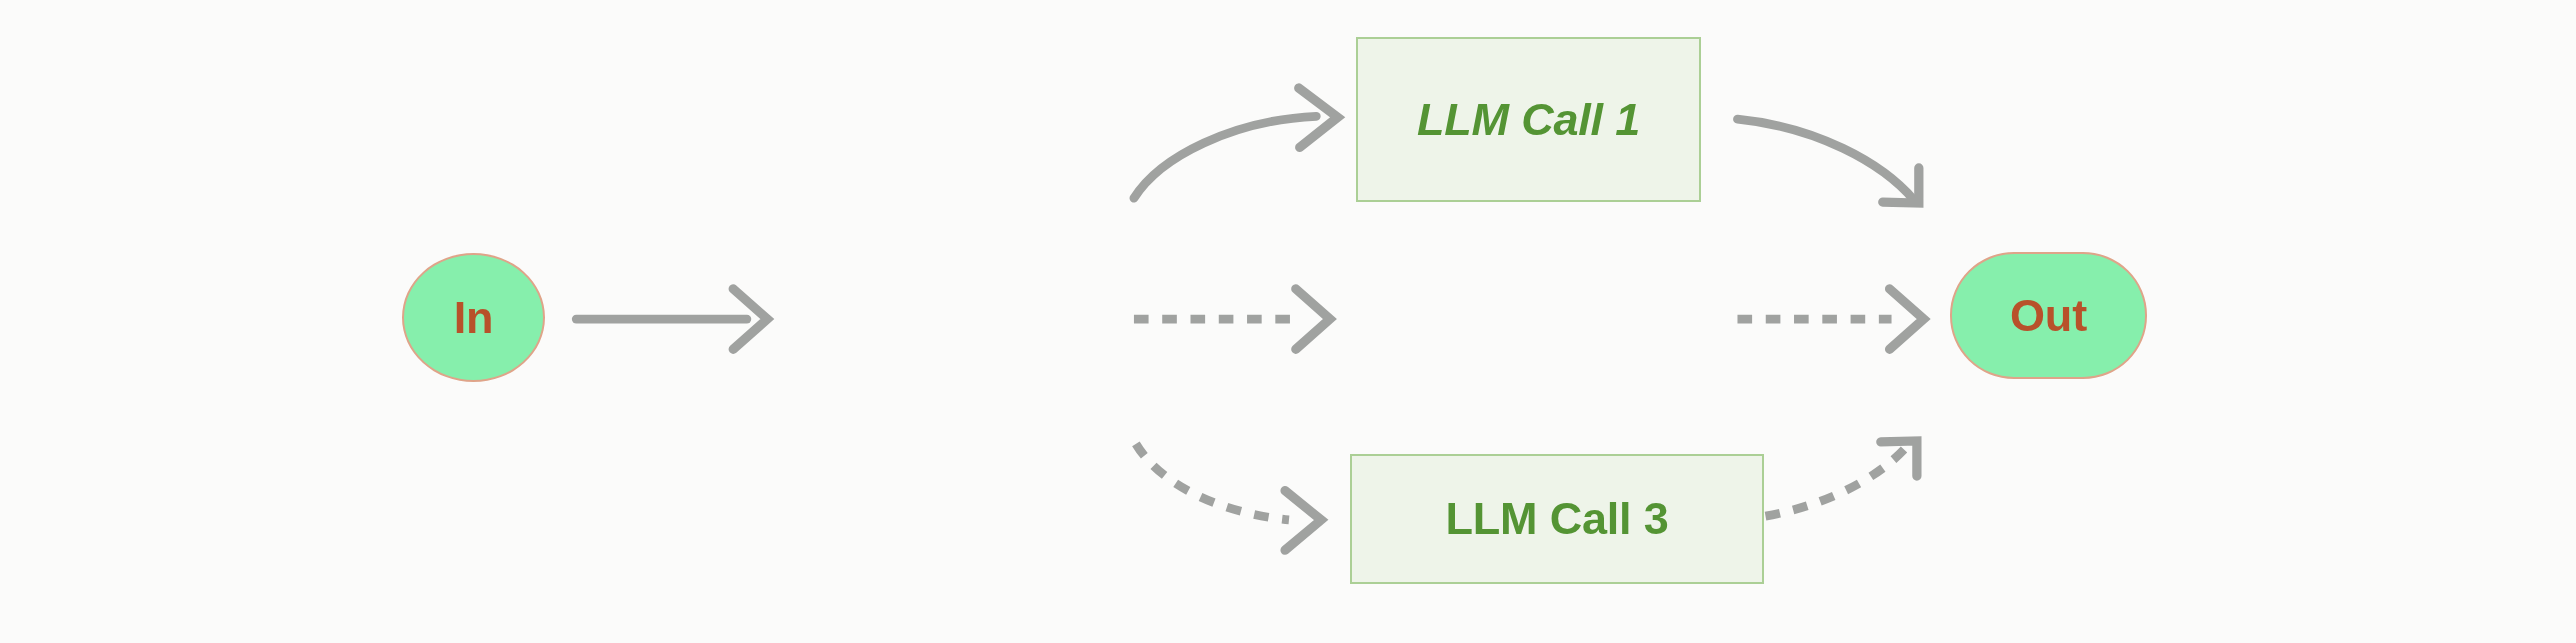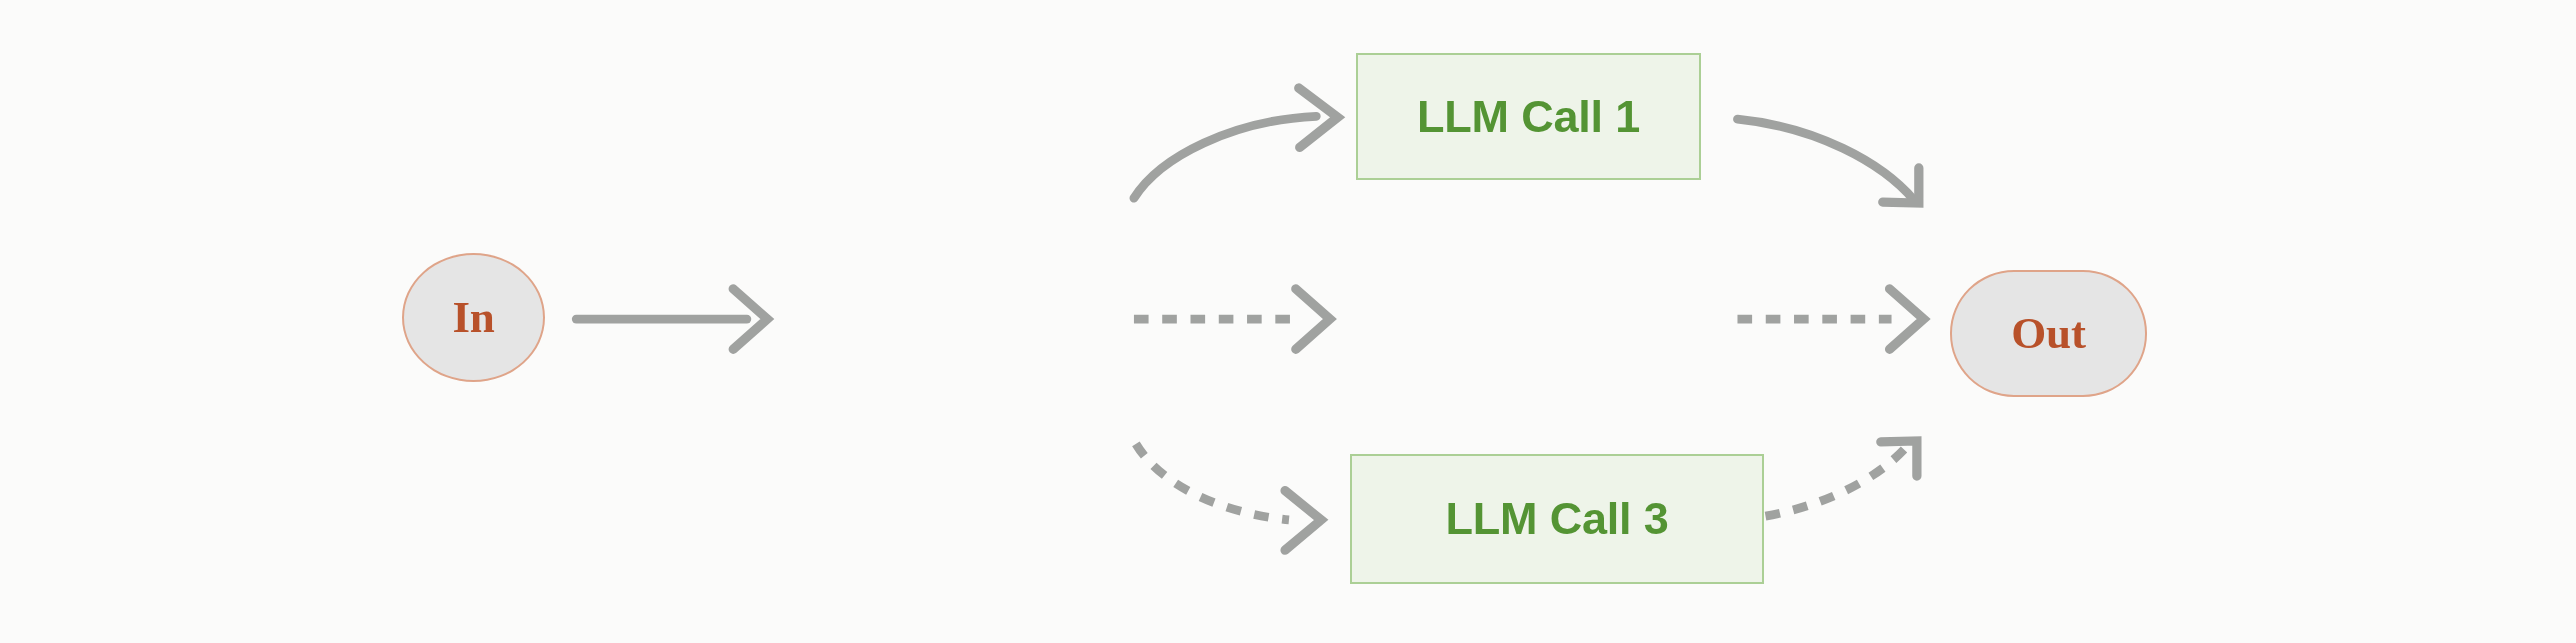--- a/index.html
+++ b/index.html
@@ -32,38 +32,37 @@
     box-sizing: border-box;
   }
   .node-label {
     font-weight: bold;
     letter-spacing: -0.2px;
     line-height: 1.18;
     white-space: pre-line;
   }
   
   .terminal {
-    background: #e5e5e5;
+    background: #86efac;
     border: 2.4px solid #dfa489;
-    font-family: Liberation Serif, serif;
   }
   .terminal .node-label {
     color: #b8512a;
     font-size: 45px;
   }
   #node-in {
     left: 402px;
     top: 253px;
     width: 143px;
     height: 129px;
     border-radius: 50% / 50%;
   }
   #node-out {
     left: 1950px;
-    top: 270px;
+    top: 252px;
     width: 197px;
     height: 127px;
     border-radius: 64px / 63px;
   }
   
   .process {
     background: #eef4e9;
     border: 2.4px solid #abcf95;
   }
   .process .node-label {
@@ -71,23 +70,24 @@
     font-size: 45px;
   }
   #node-router {
     left: 795px;
     top: 222px;
     width: 304px;
     height: 193px;
   }
   #node-call1 {
     left: 1356px;
-    top: 53px;
+    top: 37px;
     width: 345px;
-    height: 127px;
+    height: 165px;
+    font-style: italic;
   }
   #node-call2 {
     left: 1356px;
     top: 253px;
     width: 345px;
     height: 129px;
   }
   #node-call3 {
     left: 1350px;
     top: 454px;

